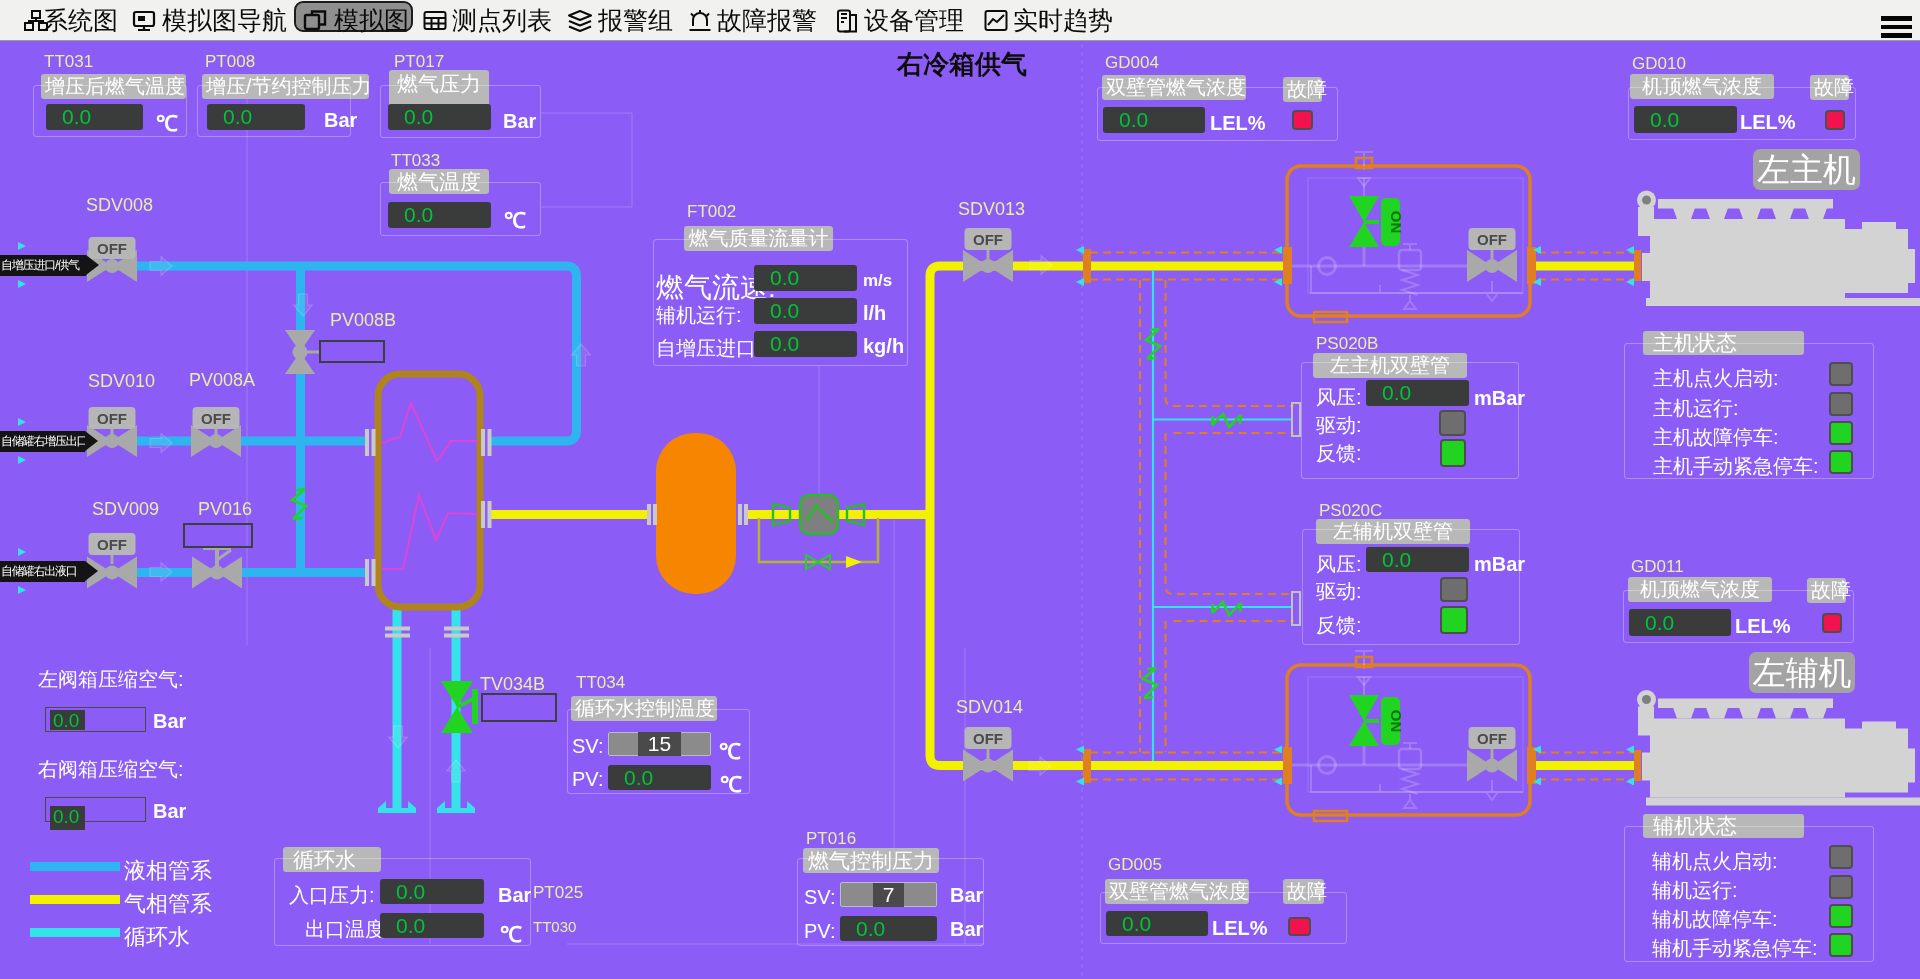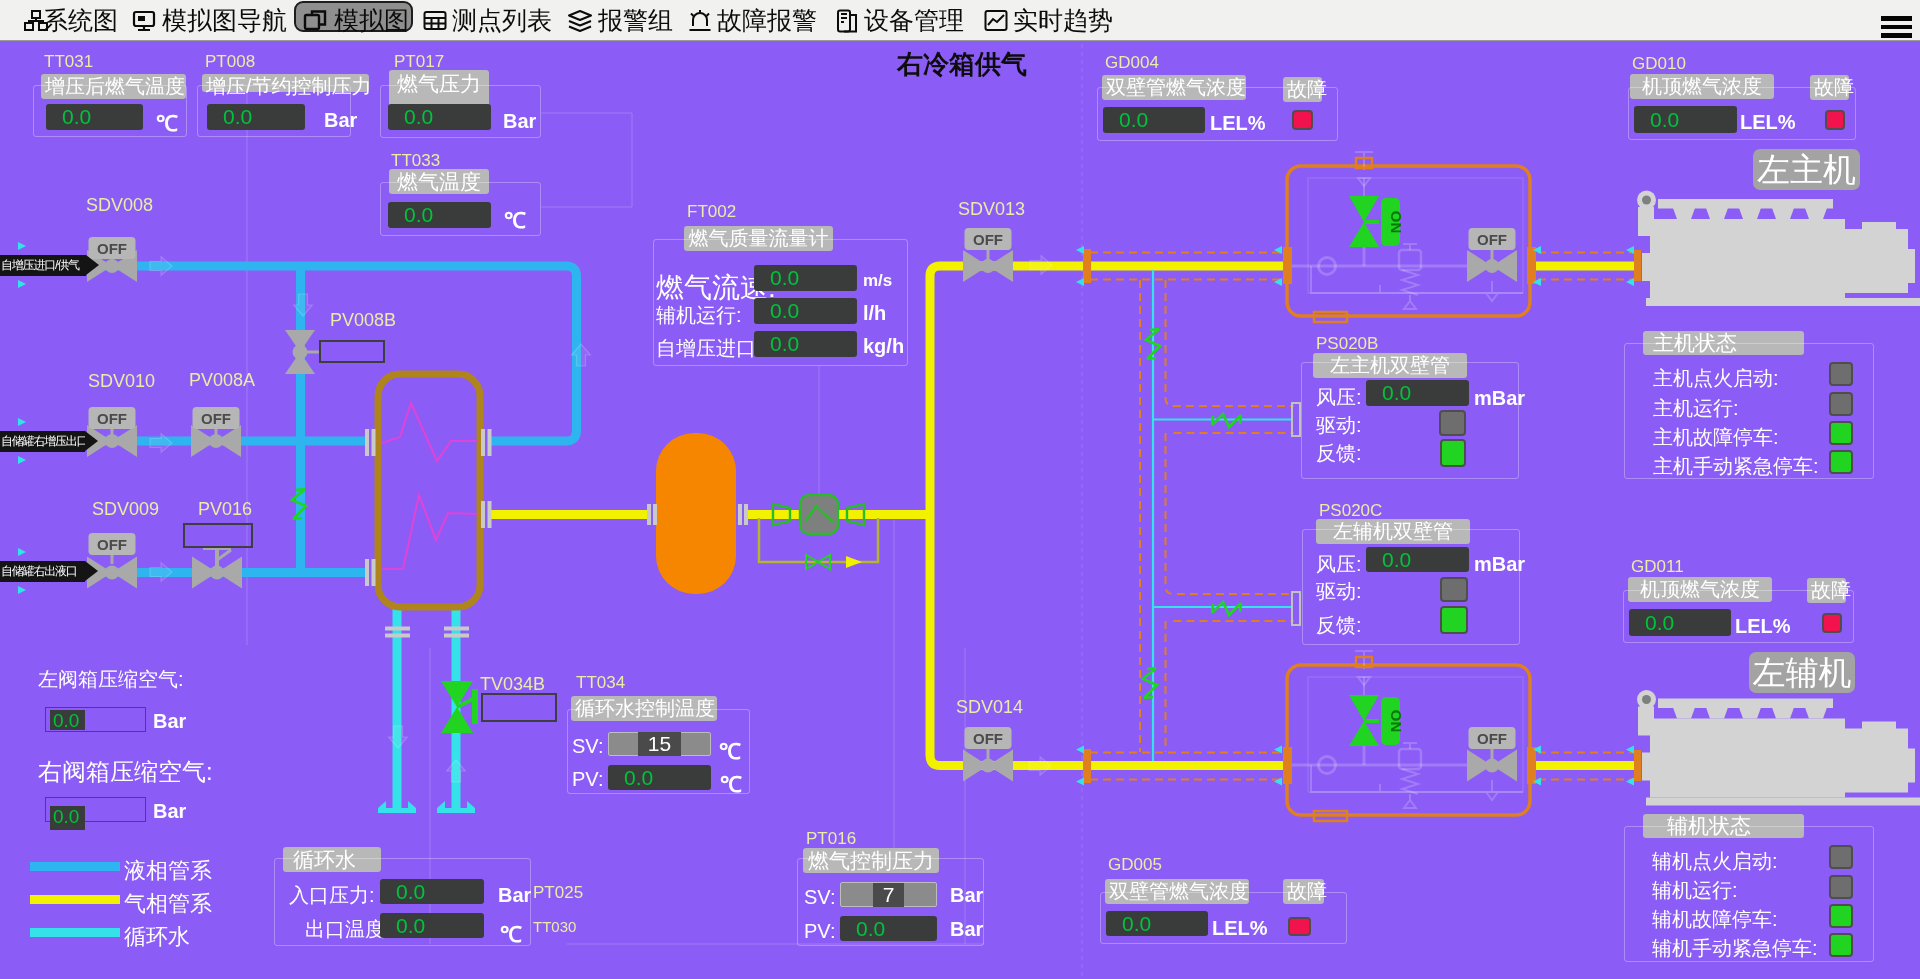--- a/index.html
+++ b/index.html
@@ -375,21 +375,21 @@
     </svg>
     <div class="abs" style="left:897px;top:47px;color:#0d0d0d;font-size:26px;font-weight:bold;white-space:nowrap">右冷箱供气</div>
     <div class="tag" style="left:44px;top:52px;font-size:17px">TT031</div>
     <div class="hdr" style="left:41px;top:74px;width:145px;height:25px;font-size:20px;line-height:25px;">增压后燃气温度</div>
     <div class="frect" style="left:33px;top:85px;width:154px;height:52px"></div>
     <div class="vbox" style="left:46px;top:104px;width:97px;height:26px;font-size:21px">
       <span>0.0</span>
     </div>
     <div class="unit" style="left:156px;top:107px;font-size:22px">℃</div>
     <div class="tag" style="left:205px;top:52px;font-size:17px">PT008</div>
-    <div class="hdr" style="left:202px;top:74px;width:167px;height:18px;font-size:20px;line-height:25px;">增压/节约控制压力</div>
+    <div class="hdr" style="left:202px;top:74px;width:167px;height:25px;font-size:20px;line-height:25px;">增压/节约控制压力</div>
     <div class="frect" style="left:197px;top:85px;width:154px;height:52px"></div>
     <div class="vbox" style="left:207px;top:104px;width:98px;height:26px;font-size:21px">
       <span>0.0</span>
     </div>
     <div class="unit" style="left:324px;top:109px;font-size:20px">Bar</div>
     <div class="tag" style="left:394px;top:52px;font-size:17px">PT017</div>
     <div class="hdr" style="left:389px;top:70px;width:100px;height:40px;font-size:21px;line-height:28px;">燃气压力</div>
     <div class="frect" style="left:380px;top:85px;width:161px;height:53px"></div>
     <div class="vbox" style="left:388px;top:104px;width:103px;height:26px;font-size:21px">
       <span>0.0</span>
@@ -483,21 +483,21 @@
     <div class="hdr" style="left:1643px;top:331px;width:161px;height:24px;font-size:21px;line-height:24px;text-align:left;padding-left:10px;">主机状态</div>
     <div class="frect" style="left:1624px;top:343px;width:250px;height:136px"></div>
     <div class="wlab" style="left:1653px;top:365px;font-size:20px">主机点火启动:</div>
     <div class="ind" style="left:1829px;top:362px;width:24px;height:24px;background:#6e6e6e"></div>
     <div class="wlab" style="left:1653px;top:395px;font-size:20px">主机运行:</div>
     <div class="ind" style="left:1829px;top:392px;width:24px;height:24px;background:#6e6e6e"></div>
     <div class="wlab" style="left:1653px;top:424px;font-size:20px">主机故障停车:</div>
     <div class="ind" style="left:1829px;top:421px;width:24px;height:24px;background:#22d422"></div>
     <div class="wlab" style="left:1653px;top:453px;font-size:20px">主机手动紧急停车:</div>
     <div class="ind" style="left:1829px;top:450px;width:24px;height:24px;background:#22d422"></div>
-    <div class="hdr" style="left:1643px;top:814px;width:161px;height:24px;font-size:21px;line-height:24px;text-align:left;padding-left:24px;">辅机状态</div>
+    <div class="hdr" style="left:1643px;top:814px;width:161px;height:24px;font-size:21px;line-height:24px;text-align:left;padding-left:10px;">辅机状态</div>
     <div class="frect" style="left:1624px;top:826px;width:250px;height:136px"></div>
     <div class="wlab" style="left:1652px;top:848px;font-size:20px">辅机点火启动:</div>
     <div class="ind" style="left:1829px;top:845px;width:24px;height:24px;background:#6e6e6e"></div>
     <div class="wlab" style="left:1652px;top:877px;font-size:20px">辅机运行:</div>
     <div class="ind" style="left:1829px;top:875px;width:24px;height:24px;background:#6e6e6e"></div>
     <div class="wlab" style="left:1652px;top:906px;font-size:20px">辅机故障停车:</div>
     <div class="ind" style="left:1829px;top:904px;width:24px;height:24px;background:#22d422"></div>
     <div class="wlab" style="left:1652px;top:935px;font-size:20px">辅机手动紧急停车:</div>
     <div class="ind" style="left:1829px;top:933px;width:24px;height:24px;background:#22d422"></div>
     <div class="tag" style="left:576px;top:673px;font-size:17px">TT034</div>
@@ -537,21 +537,21 @@
     <div class="wlab" style="left:305px;top:916px;font-size:20px">出口温度:</div>
     <div class="vbox" style="left:380px;top:913px;width:104px;height:25px;font-size:21px">
       <span>0.0</span>
     </div>
     <div class="unit" style="left:500px;top:918px;font-size:22px">℃</div>
     <div class="tag" style="left:533px;top:918px;font-size:15px">TT030</div>
     <div class="wlab" style="left:38px;top:666px;font-size:20px">左阀箱压缩空气:</div>
     <div class="abs" style="left:45px;top:707px;width:101px;height:25px;border:1.5px solid #4a4a4a"></div>
     <div class="abs" style="left:50px;top:710px;width:35px;height:20px;background:#3a3b3b;color:#00c33c;font-size:19px;padding-left:3px">0.0</div>
     <div class="unit" style="left:153px;top:710px;font-size:20px">Bar</div>
-    <div class="wlab" style="left:38px;top:756px;font-size:24px">右阀箱压缩空气:</div>
+    <div class="wlab" style="left:38px;top:756px;font-size:20px">右阀箱压缩空气:</div>
     <div class="abs" style="left:45px;top:797px;width:101px;height:25px;border:1.5px solid #4a4a4a"></div>
     <div class="abs" style="left:50px;top:806px;width:35px;height:24px;background:#3a3b3b;color:#00c33c;font-size:19px;padding-left:3px">0.0</div>
     <div class="unit" style="left:153px;top:800px;font-size:20px">Bar</div>
     <div class="abs" style="left:30px;top:862px;width:90px;height:9px;background:#2eb5f0"></div>
     <div class="wlab" style="left:124px;top:856px;font-size:22px">液相管系</div>
     <div class="abs" style="left:30px;top:895px;width:90px;height:9px;background:#f2f200"></div>
     <div class="wlab" style="left:124px;top:889px;font-size:22px">气相管系</div>
     <div class="abs" style="left:30px;top:928px;width:90px;height:9px;background:#35e2ea"></div>
     <div class="wlab" style="left:124px;top:922px;font-size:22px">循环水</div>
     <div class="blkarrow" style="left:0;top:255px;width:86px">自增压进口/供气</div>

